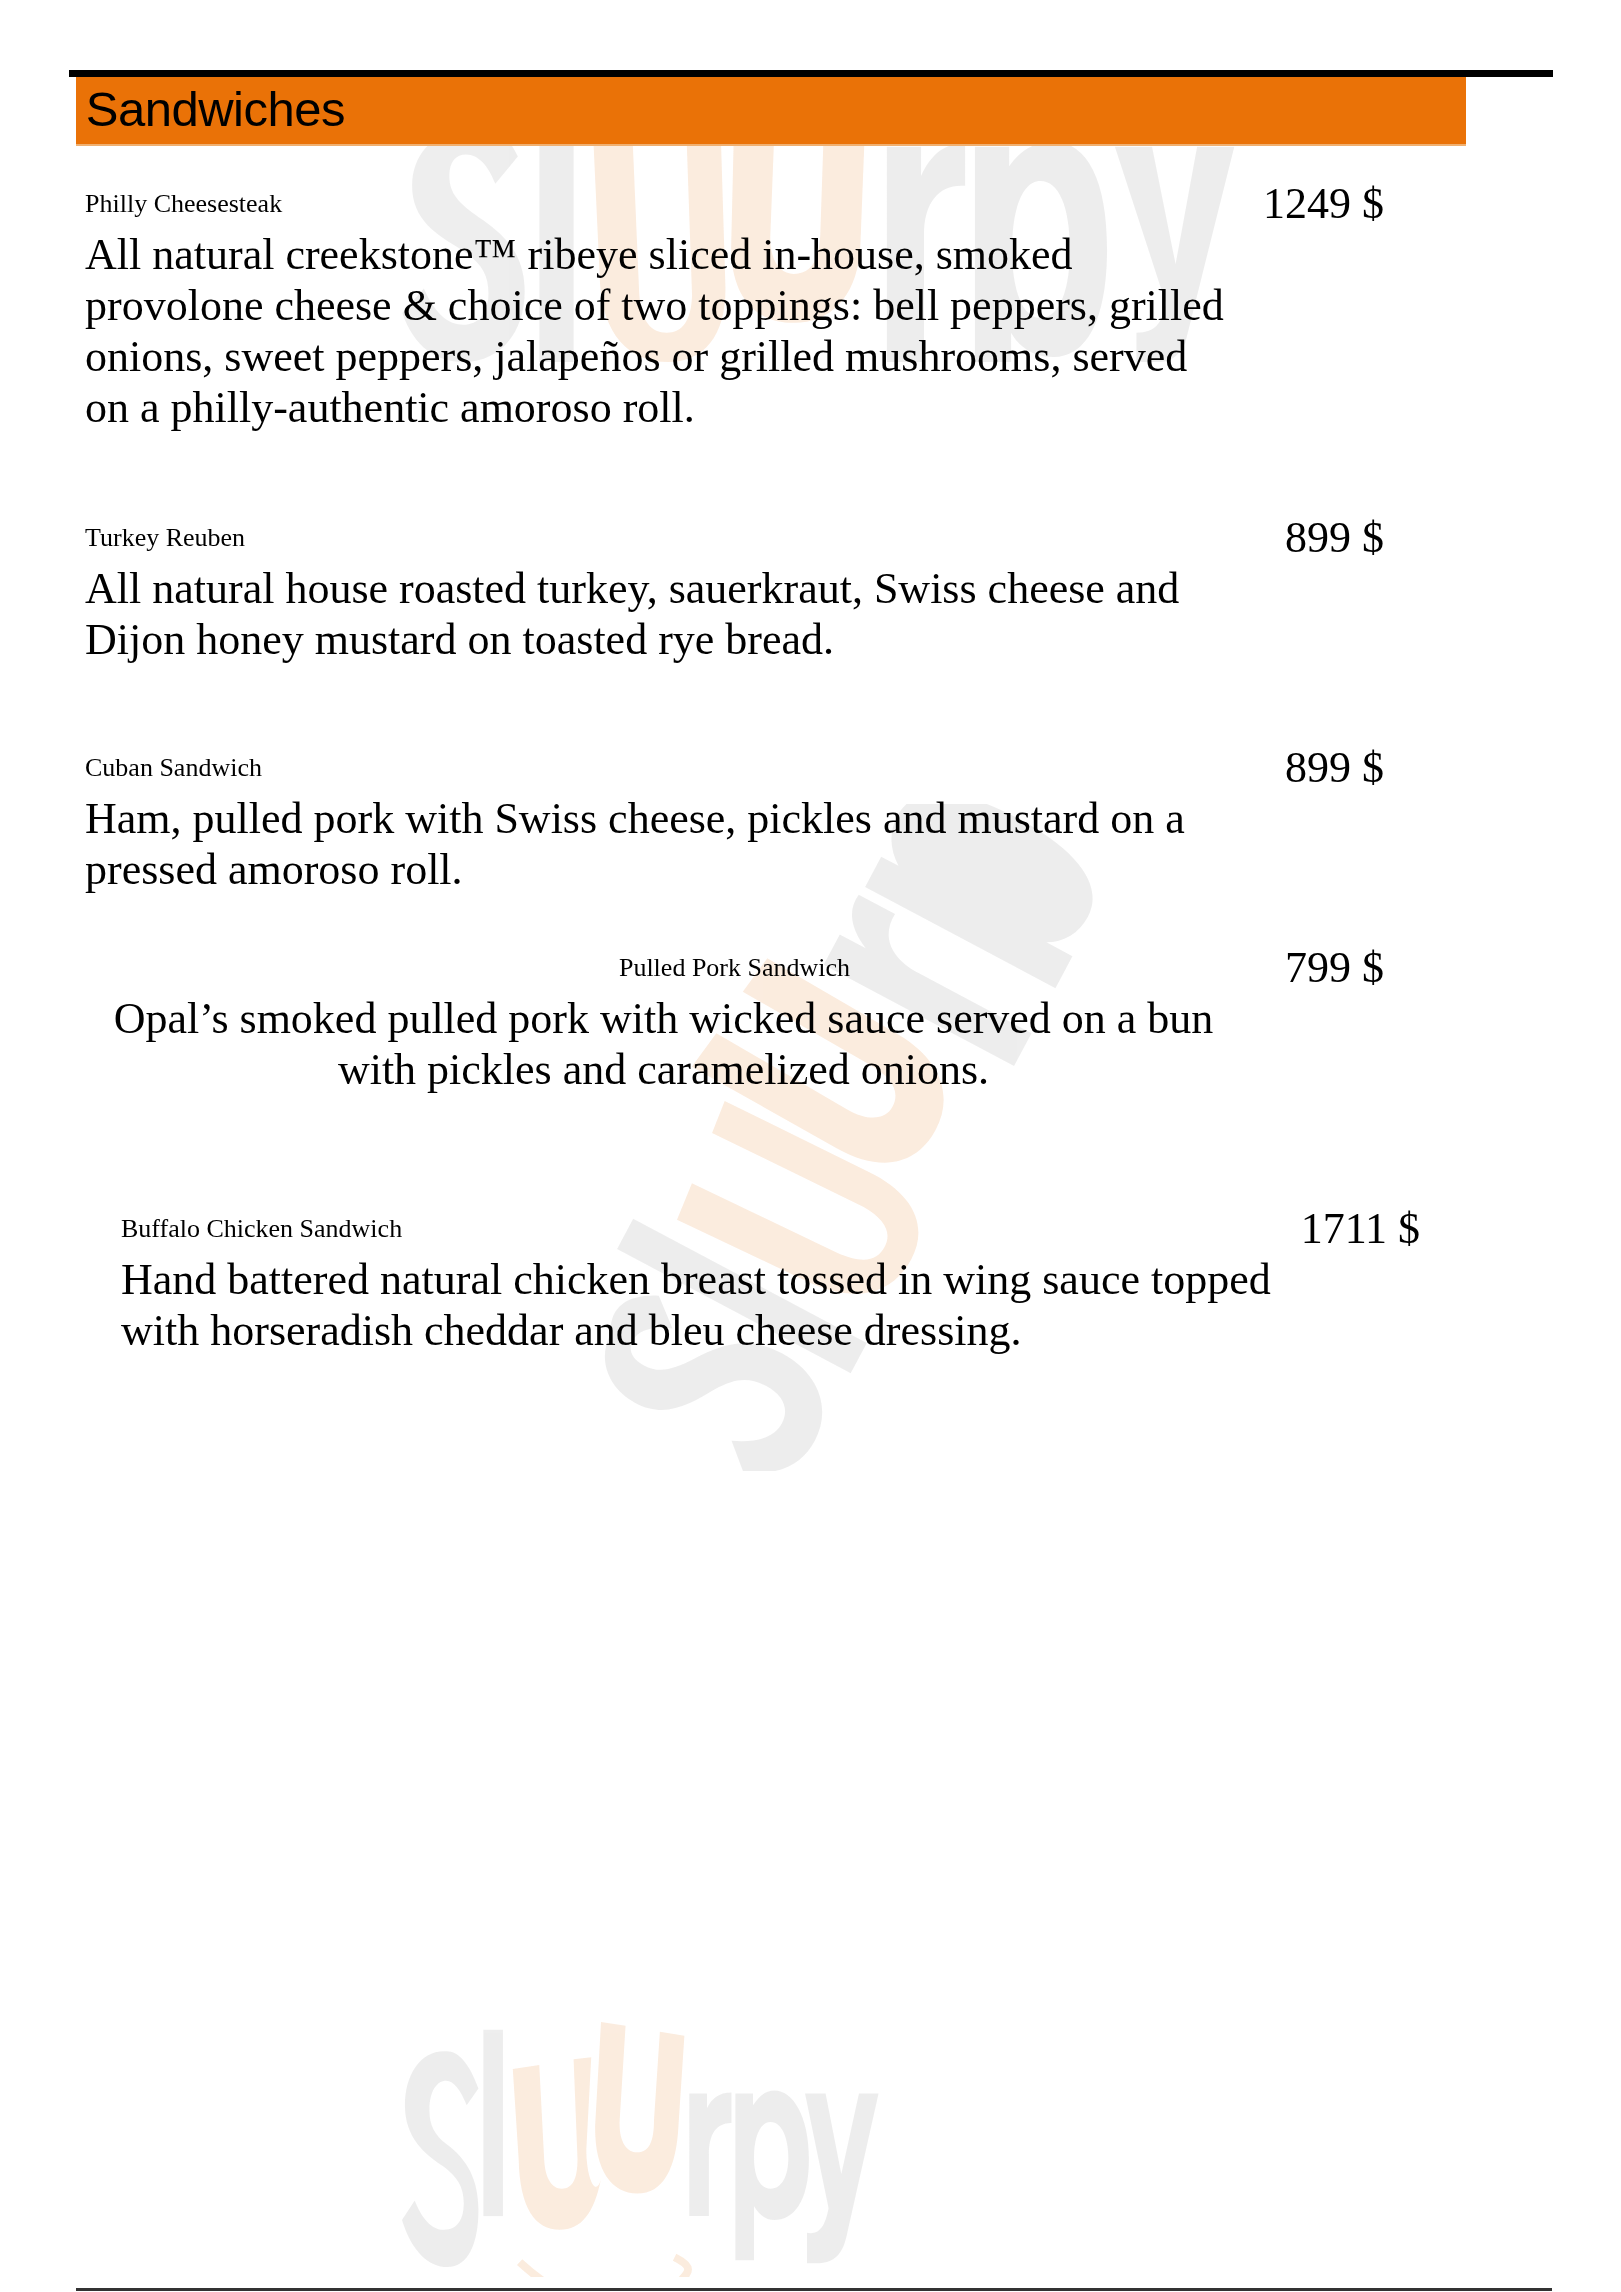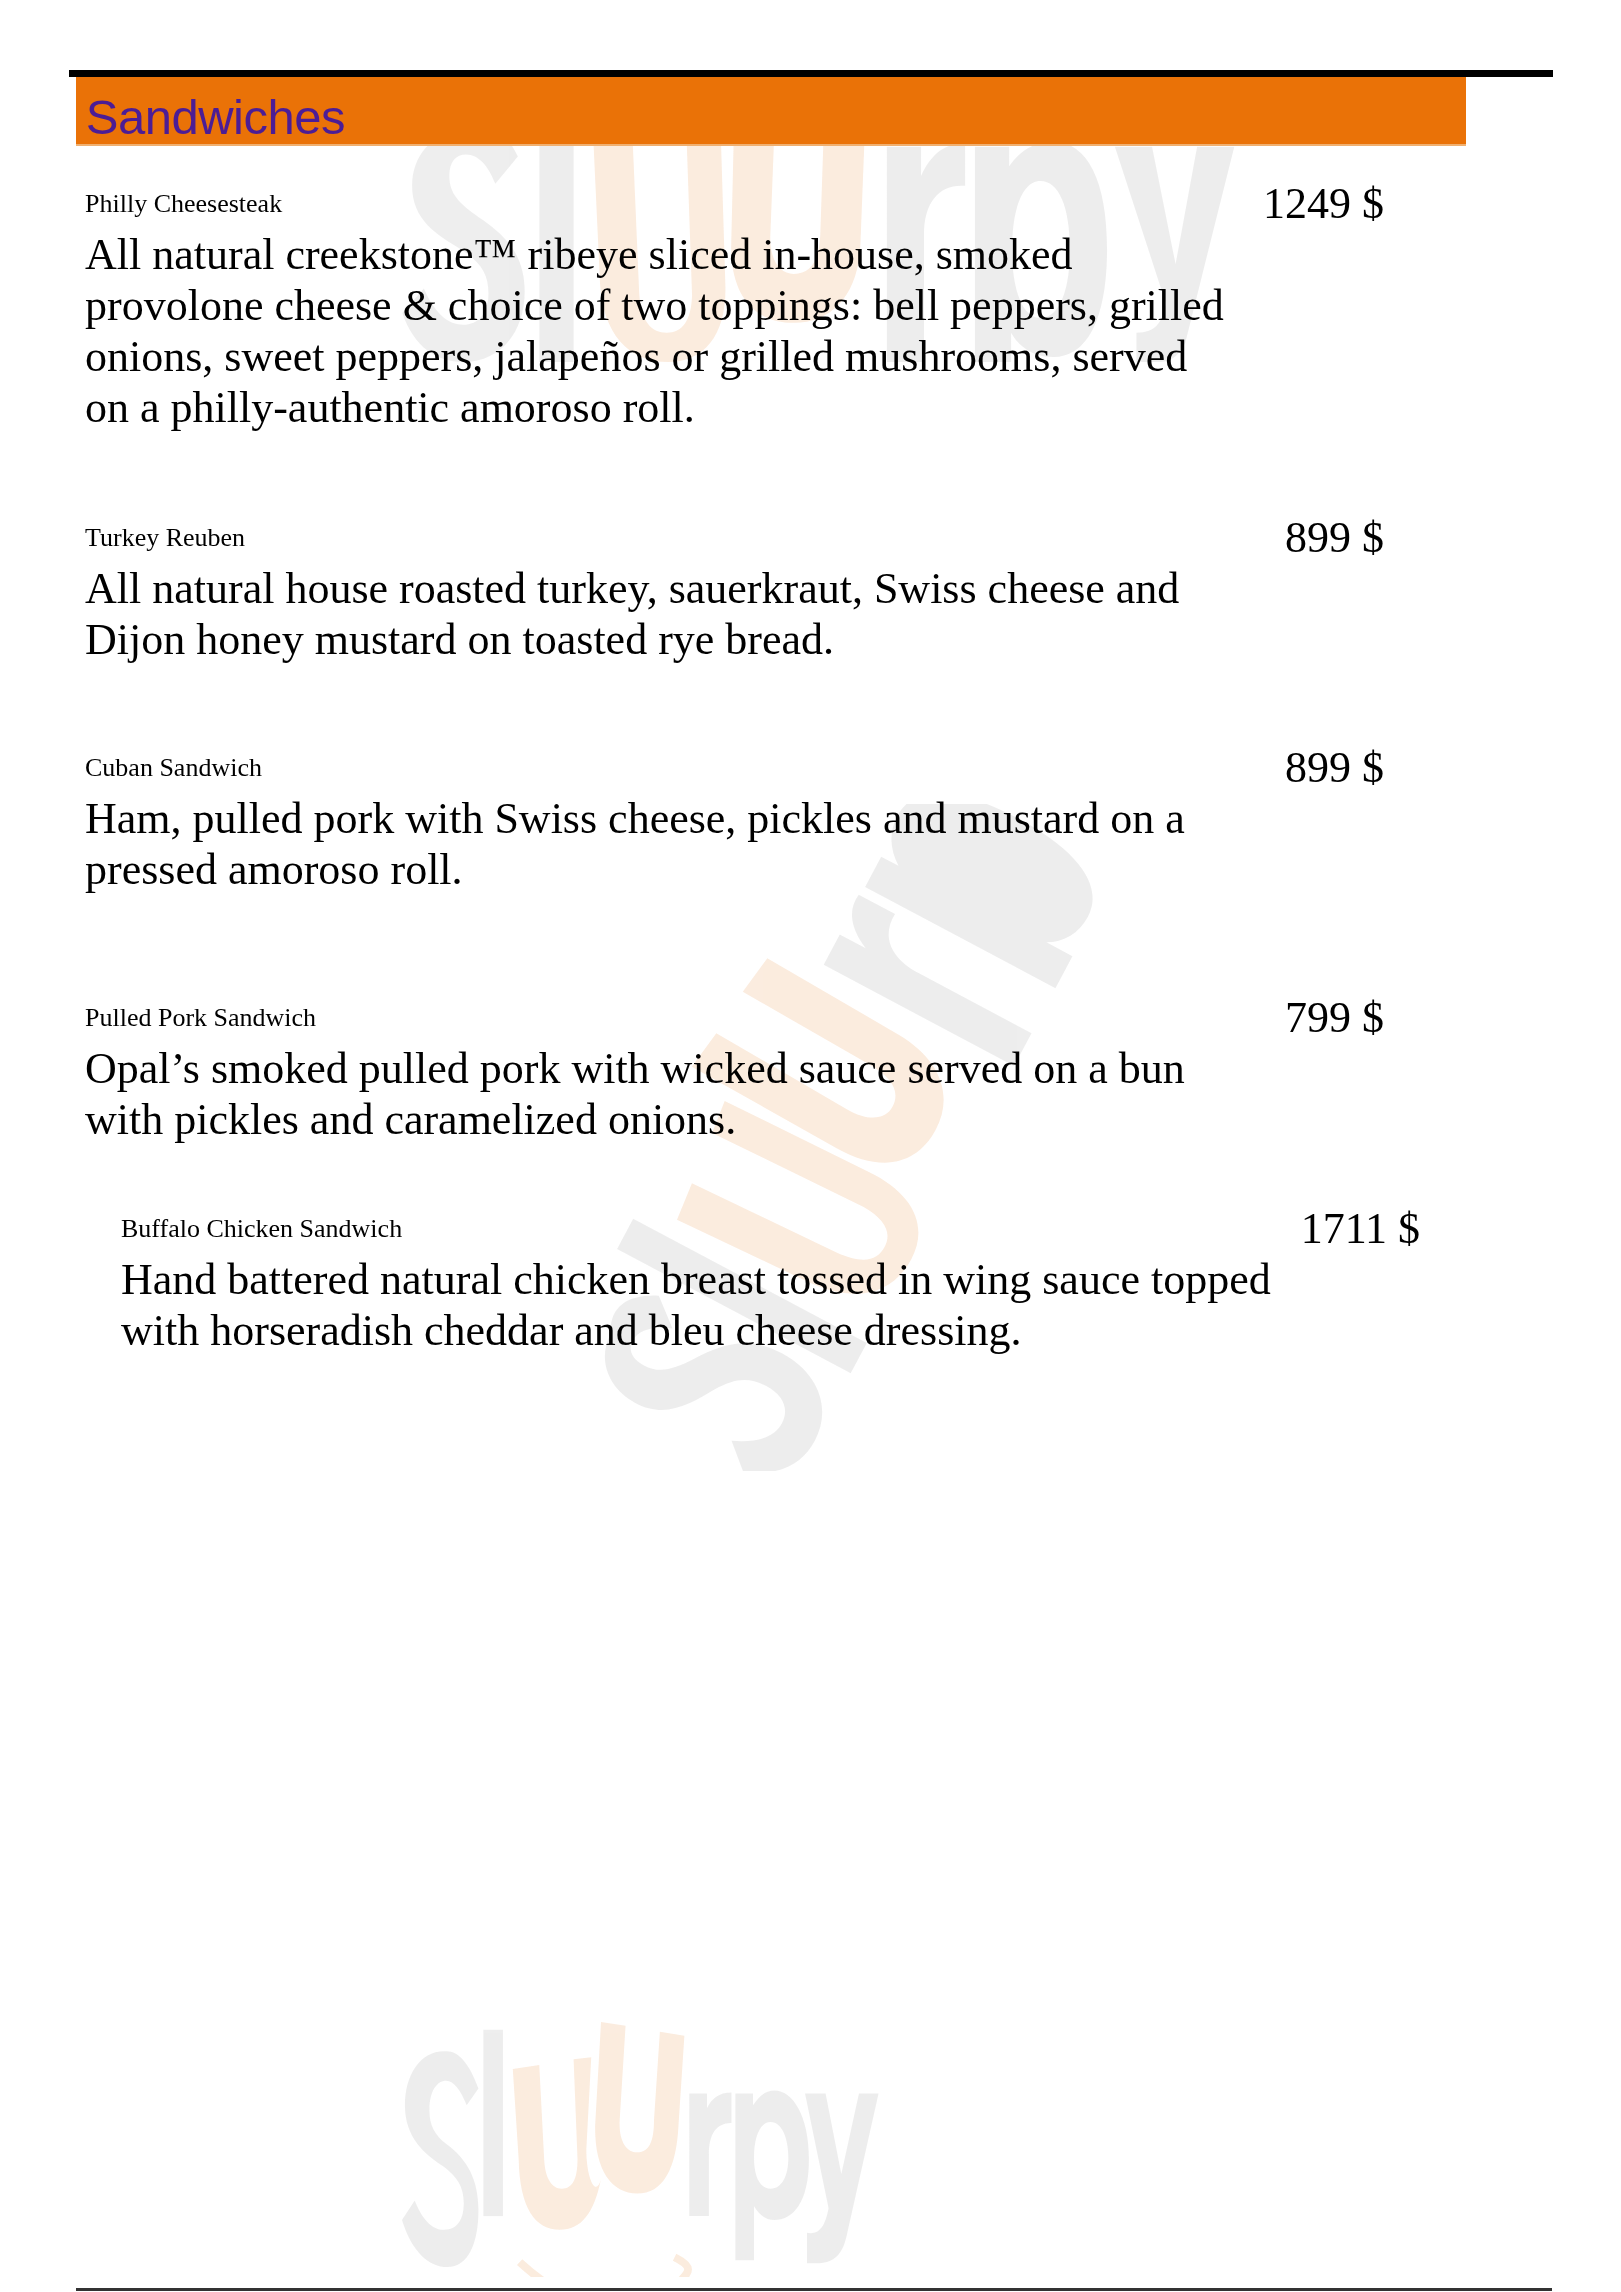--- a/index.html
+++ b/index.html
@@ -29,24 +29,24 @@
       top: 77px;
       width: 1390px;
       height: 69px;
       background: #ea7207;
       border-bottom: 2px solid #f0b070;
       box-sizing: border-box;
     }
     .section-title {
       position: absolute;
       left: 9.8px;
-      top: 12px;
+      top: 4px;
       font-family: "Liberation Sans", "DejaVu Sans", sans-serif;
       font-size: 49px;
-      color: #4c1d95;
+      color: #000000;
       letter-spacing: -0.5px;
       line-height: 1.15;
     }
     .menu-item {
       position: absolute;
       left: 85px;
       width: 1299px;
     }
     .item-name {
       font-size: 26px;
@@ -139,21 +139,21 @@
     <div class="item-price">899 $</div>
     <div class="item-desc">All natural house roasted turkey, sauerkraut, Swiss cheese and Dijon honey mustard on toasted rye bread.</div>
   </div>
 
   <div class="menu-item" style="top:742px;">
     <div class="item-name">Cuban Sandwich</div>
     <div class="item-price">899 $</div>
     <div class="item-desc">Ham, pulled pork with Swiss cheese, pickles and mustard on a pressed amoroso roll.</div>
   </div>
 
-  <div class="menu-item" style="top:992px;">
+  <div class="menu-item" style="top:942px;text-align:center;">
     <div class="item-name">Pulled Pork Sandwich</div>
     <div class="item-price">799 $</div>
     <div class="item-desc">Opal’s smoked pulled pork with wicked sauce served on a bun with pickles and caramelized onions.</div>
   </div>
 
   <div class="menu-item" style="top:1203px;margin-left:36px;">
     <div class="item-name">Buffalo Chicken Sandwich</div>
     <div class="item-price">1711 $</div>
     <div class="item-desc">Hand battered natural chicken breast tossed in wing sauce topped with horseradish cheddar and bleu cheese dressing.</div>
   </div>

